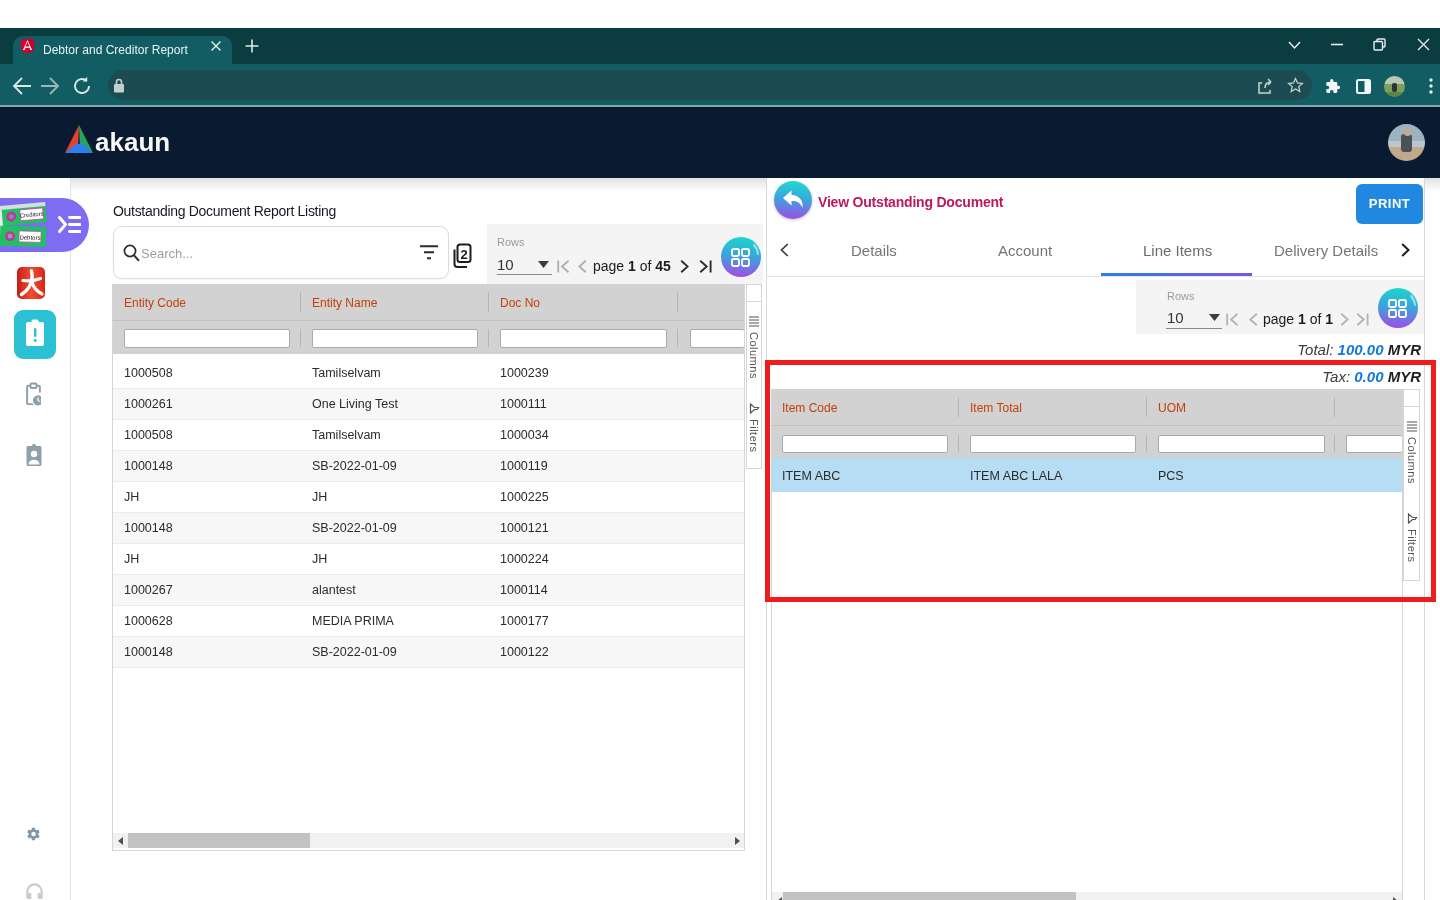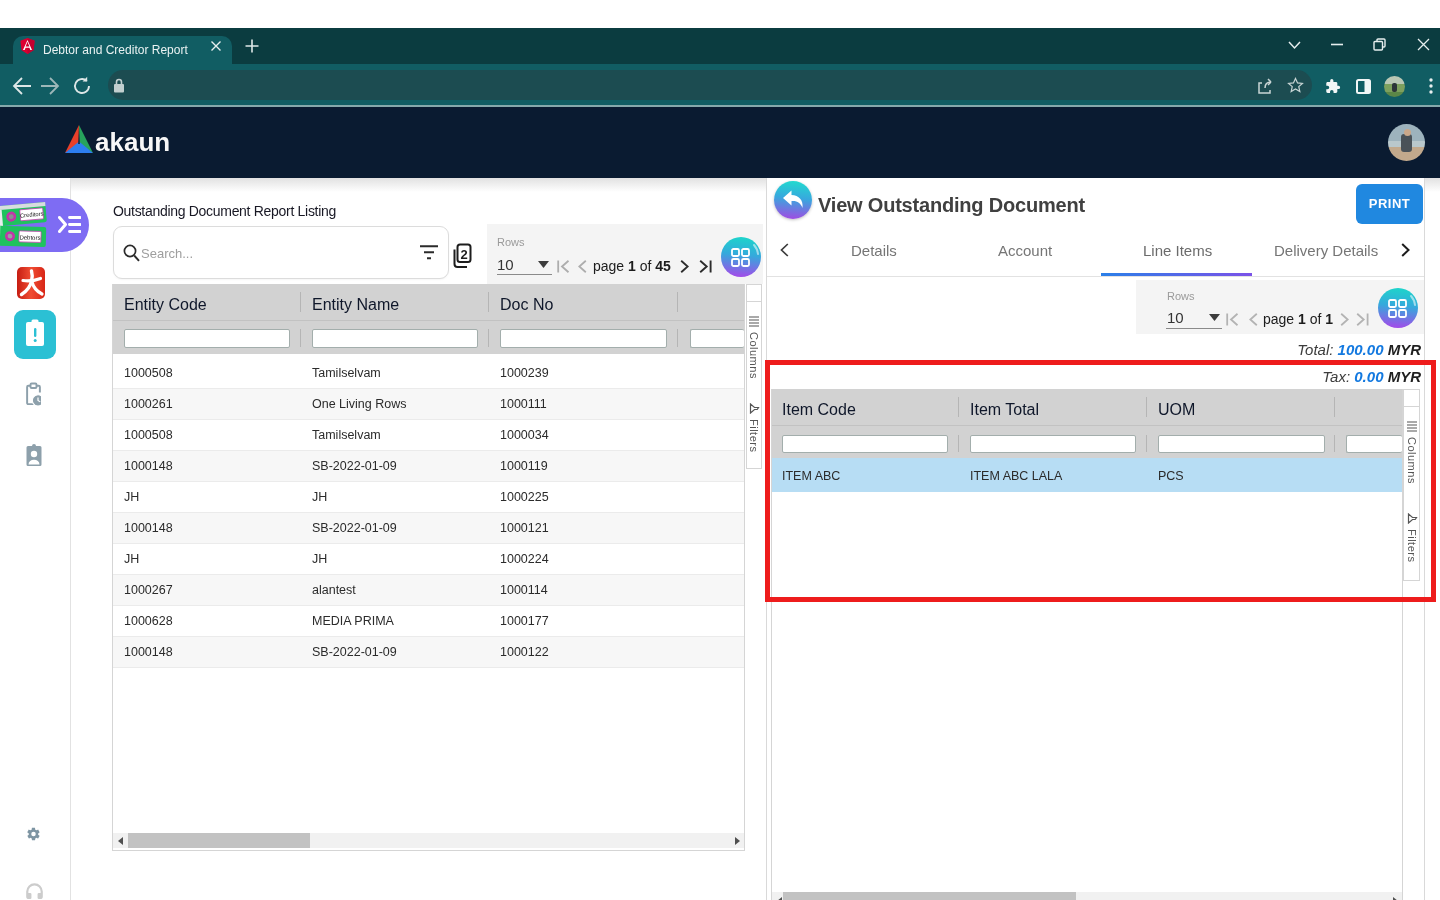--- a/index.html
+++ b/index.html
@@ -33,33 +33,33 @@
   #rband { left:1136px; top:252px; width:288px; height:54px; background:#f4f4f4; }
   .rows-lbl { position:absolute; font-size:11px; color:#9a9a9a; }
   .rows-val { position:absolute; font-size:15px; color:#333; }
   .rows-ul { position:absolute; height:1px; background:#8a8a8a; }
   .pagetxt { position:absolute; font-size:14px; color:#1c1c1c; white-space:nowrap; }
   .pagetxt b { font-weight:bold; }
   .gcircle { position:absolute; width:40px; height:40px; border-radius:50%;
      background:linear-gradient(185deg,#1ed3cb 5%,#35a9dc 45%,#a04de9 95%); }
   
   .thead { position:absolute; background:#d2d2d2; }
-  .th { position:absolute; font-size:16px; color:#0f172a; }
+  .th { position:absolute; font-size:12px; color:#c2410c; }
   .colsep { position:absolute; width:1px; background:#b5b5b5; }
   .finput { position:absolute; background:#fff; border:1px solid #a3aeac; border-radius:2px; }
   .cell { position:absolute; font-size:12.5px; color:#2b2b2b; white-space:nowrap; }
   .stripbox { position:absolute; border:1px solid #d5d5d5; background:#fff; }
   .vtext { position:absolute; writing-mode:vertical-rl; font-size:11px; color:#555; letter-spacing:0.5px; }
   .sbtrack { position:absolute; background:#f1f1f1; }
   .sbthumb { position:absolute; background:#c2c2c2; }
   
   #rpanel { left:766px; top:150px; width:659px; height:734px; background:#fff; border-left:1px solid #d9d9d9; border-right:1px solid #d9d9d9; border-bottom:1px solid #cfcfcf; }
   #backbtn { left:774px; top:153px; width:38px; height:38px; border-radius:50%;
      background:linear-gradient(185deg,#22d8cf 5%,#38a8de 45%,#9c4fe2 95%); box-shadow:0 1px 3px rgba(0,0,0,0.25); }
-  #rtitle { left:818px; top:166px; font-size:20px; font-weight:bold; color:#404040; letter-spacing:-0.2px; }
+  #rtitle { left:818px; top:166px; font-size:14px; font-weight:bold; color:#be185d; letter-spacing:-0.2px; }
   #printbtn { left:1356px; top:156px; width:67px; height:40px; background:#2088e0; border-radius:6px; color:#fff; font-size:13px; font-weight:bold; text-align:center; line-height:40px; letter-spacing:0.5px; }
   .tabitem { position:absolute; top:214px; font-size:15px; color:#757575; }
   #tabline { left:1101px; top:245px; width:151px; height:4px; background:linear-gradient(90deg,#2a7fe8,#7b52e8); }
   #tabsborder { left:767px; top:248px; width:657px; height:1px; background:#e2e2e2; }
   .totline { position:absolute; font-size:15px; color:#3d3d3d; white-space:nowrap;font-style:italic; }
   .totline .blue { color:#1379e0; font-weight:bold; }
   .totline .blk { color:#1f1f1f; font-weight:bold; }
   #redrect { left:765px; top:332px; width:671px; height:242px; border:5px solid #ee1c1c; z-index:50; }
   .bluerow { position:absolute; background:#b7ddf4; }
 </style>
@@ -307,21 +307,21 @@
 <svg class="abs" style="left:749px;top:375px" width="11" height="11" viewBox="0 0 11 11">
       <path d="M1 1.5 L10 1.5 L6.5 5.5 L6.5 9.5 L4.5 8.2 L4.5 5.5 Z" stroke="#555" stroke-width="1.2" fill="none" transform="rotate(-90 5.5 5.5)"></path>
     </svg>
 <div class="abs vtext" style="left:748px;top:391px">Filters</div>
 <div class="abs" style="left:113px;top:330px;width:631px;height:31px;background:#ffffff;border-bottom:1px solid #ebebeb"></div>
 <div class="abs cell" style="left:124px;top:338px">1000508</div>
 <div class="abs cell" style="left:312px;top:338px">Tamilselvam</div>
 <div class="abs cell" style="left:500px;top:338px">1000239</div>
 <div class="abs" style="left:113px;top:361px;width:631px;height:31px;background:#f7f7f7;border-bottom:1px solid #ebebeb"></div>
 <div class="abs cell" style="left:124px;top:369px">1000261</div>
-<div class="abs cell" style="left:312px;top:369px">One Living Rows</div>
+<div class="abs cell" style="left:312px;top:369px">One Living Test</div>
 <div class="abs cell" style="left:500px;top:369px">1000111</div>
 <div class="abs" style="left:113px;top:392px;width:631px;height:31px;background:#ffffff;border-bottom:1px solid #ebebeb"></div>
 <div class="abs cell" style="left:124px;top:400px">1000508</div>
 <div class="abs cell" style="left:312px;top:400px">Tamilselvam</div>
 <div class="abs cell" style="left:500px;top:400px">1000034</div>
 <div class="abs" style="left:113px;top:423px;width:631px;height:31px;background:#f7f7f7;border-bottom:1px solid #ebebeb"></div>
 <div class="abs cell" style="left:124px;top:431px">1000148</div>
 <div class="abs cell" style="left:312px;top:431px">SB-2022-01-09</div>
 <div class="abs cell" style="left:500px;top:431px">1000119</div>
 <div class="abs" style="left:113px;top:454px;width:631px;height:31px;background:#ffffff;border-bottom:1px solid #ebebeb"></div>

